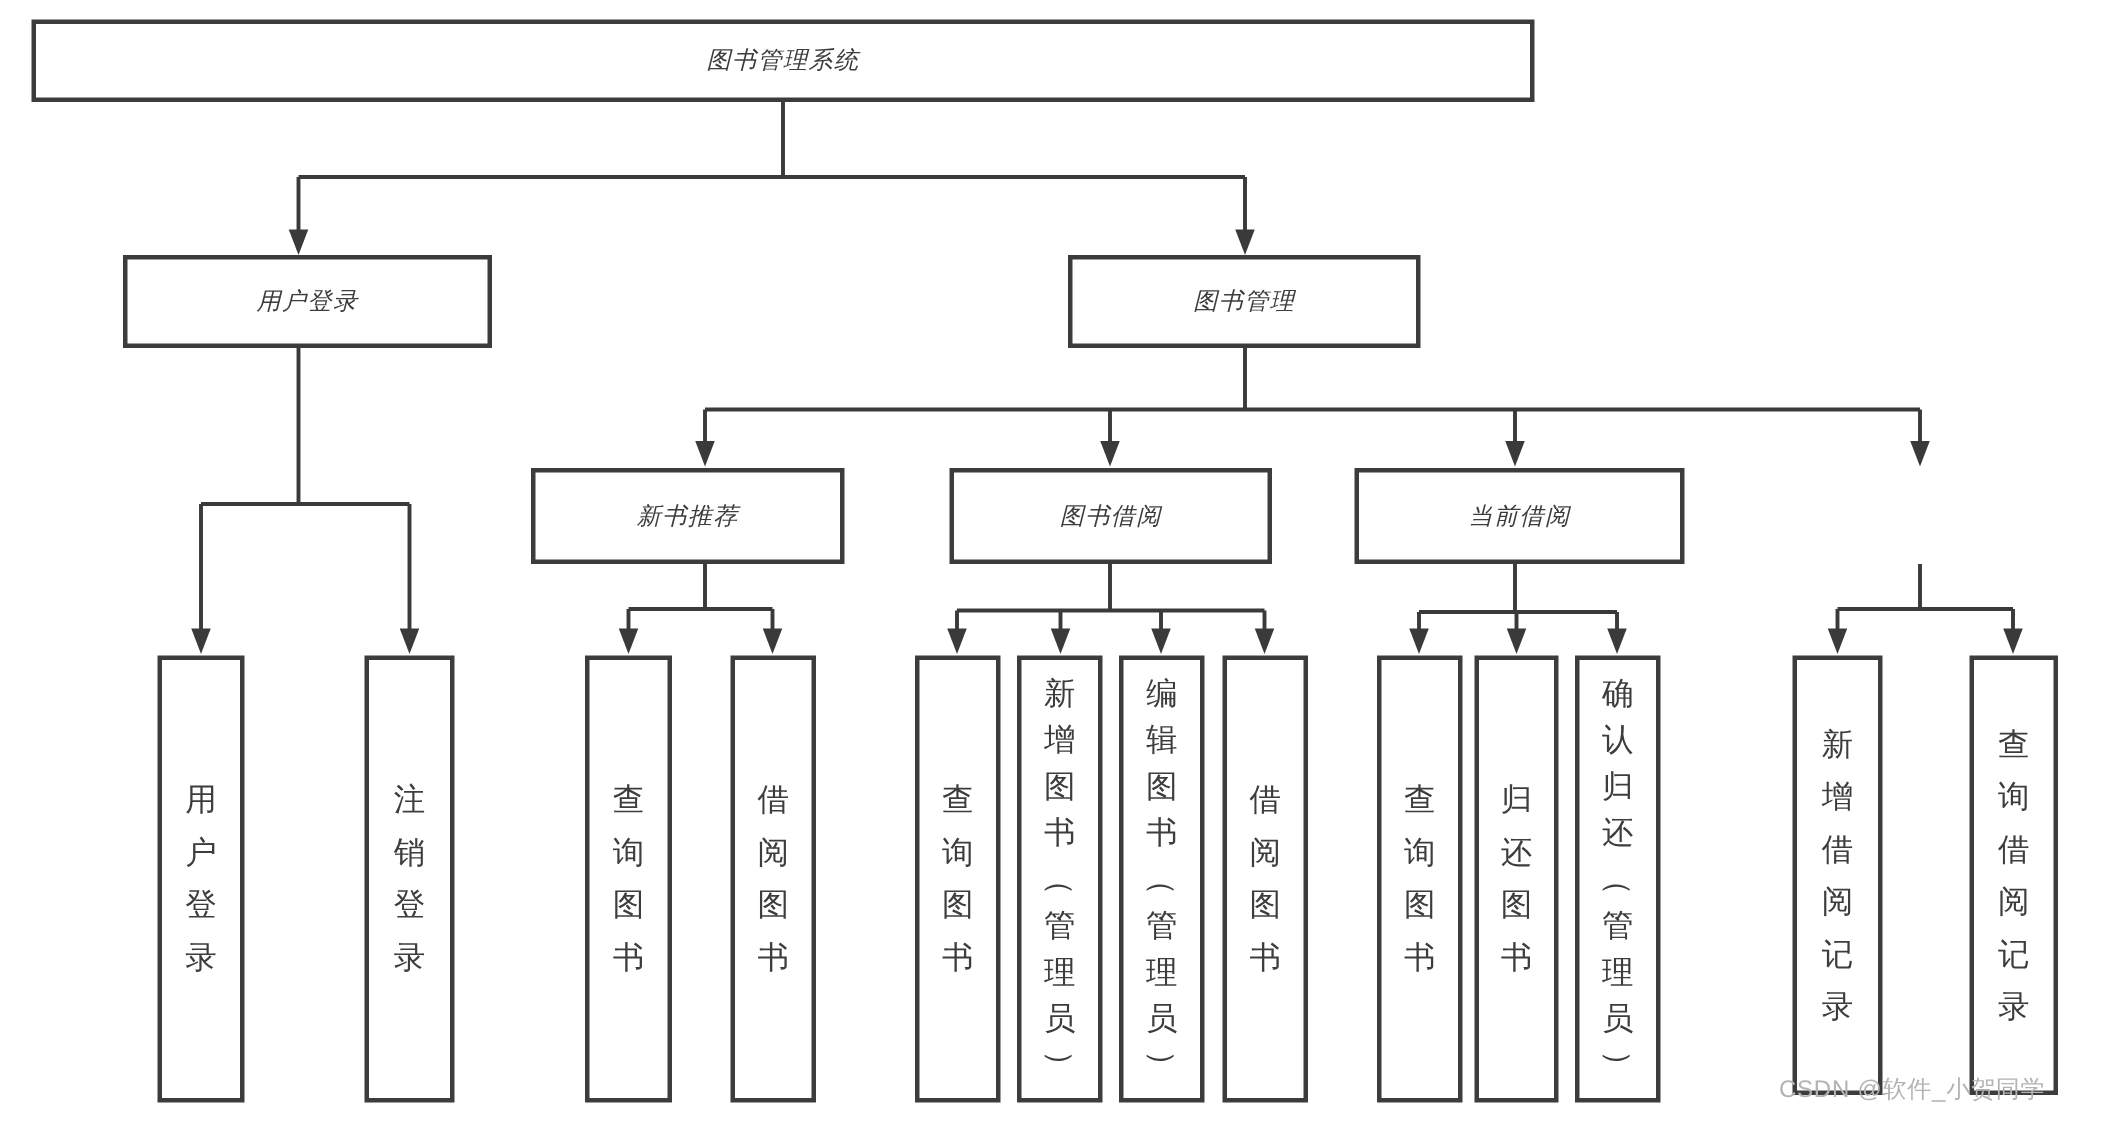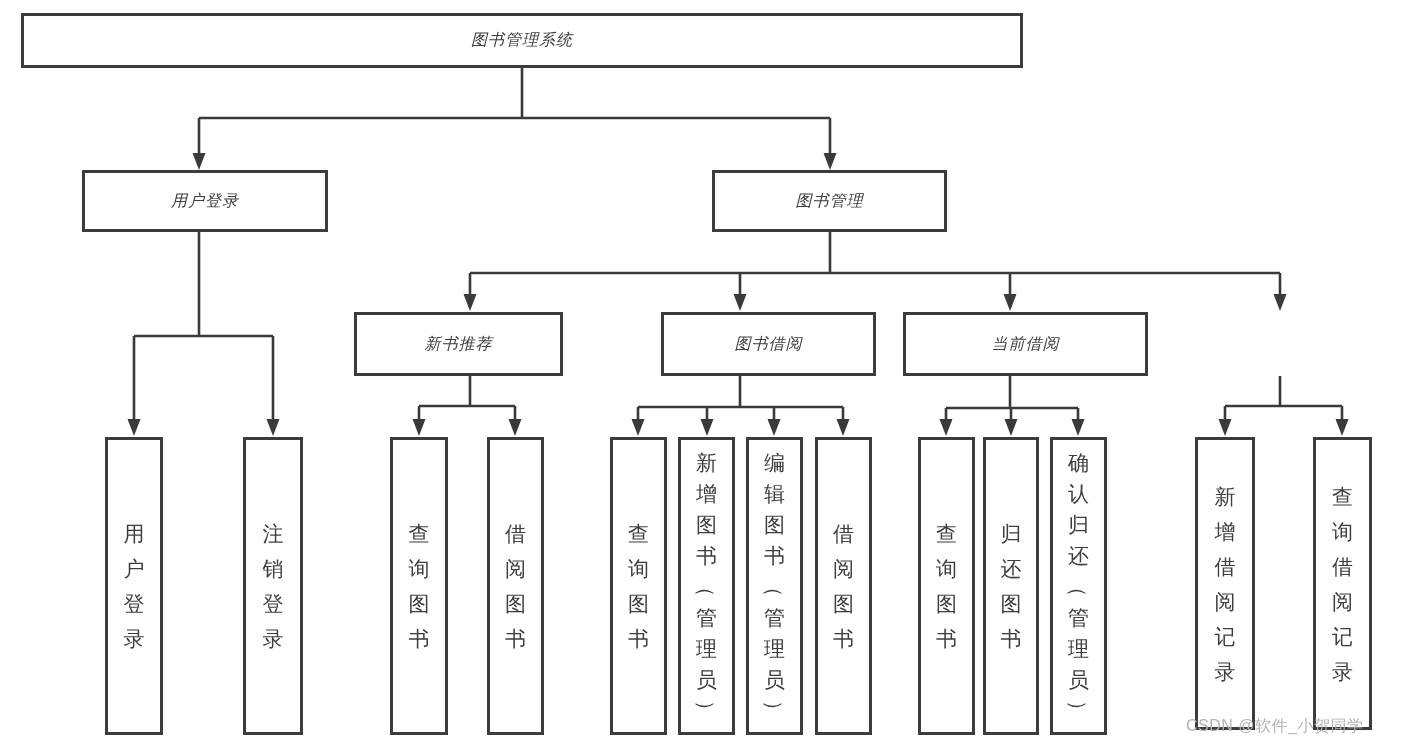--- a/index.html
+++ b/index.html
@@ -105,24 +105,24 @@
   <div class="box hbox" style="left:82px; top:170px; width:246px; height:62px;">
     <span>用户登录</span>
   </div>
   <div class="box hbox" style="left:712px; top:170px; width:235px; height:62px;">
     <span>图书管理</span>
   </div>
 
   <div class="box hbox" style="left:354px; top:312px; width:209px; height:64px;">
     <span>新书推荐</span>
   </div>
-  <div class="box hbox" style="left:633px; top:312px; width:215px; height:64px;margin-left:28px;">
+  <div class="box hbox" style="left:633px; top:312px; width:215px; height:64px;">
     <span>图书借阅</span>
   </div>
-  <div class="box hbox" style="left:903px; top:312px; width:245px; height:64px;justify-content:center;">
+  <div class="box hbox" style="left:903px; top:312px; width:220px; height:64px;justify-content:center;">
     <span>当前借阅</span>
   </div>
 
   <div class="box vbox" style="left:105px; top:437px; width:58px; height:298px;">
     <span class="vtext">
         <span class="char" style="line-height: 35px;">用</span>
         <span class="char" style="line-height: 35px;">户</span>
         <span class="char" style="line-height: 35px;">登</span>
         <span class="char" style="line-height: 35px;">录</span>
       </span>

